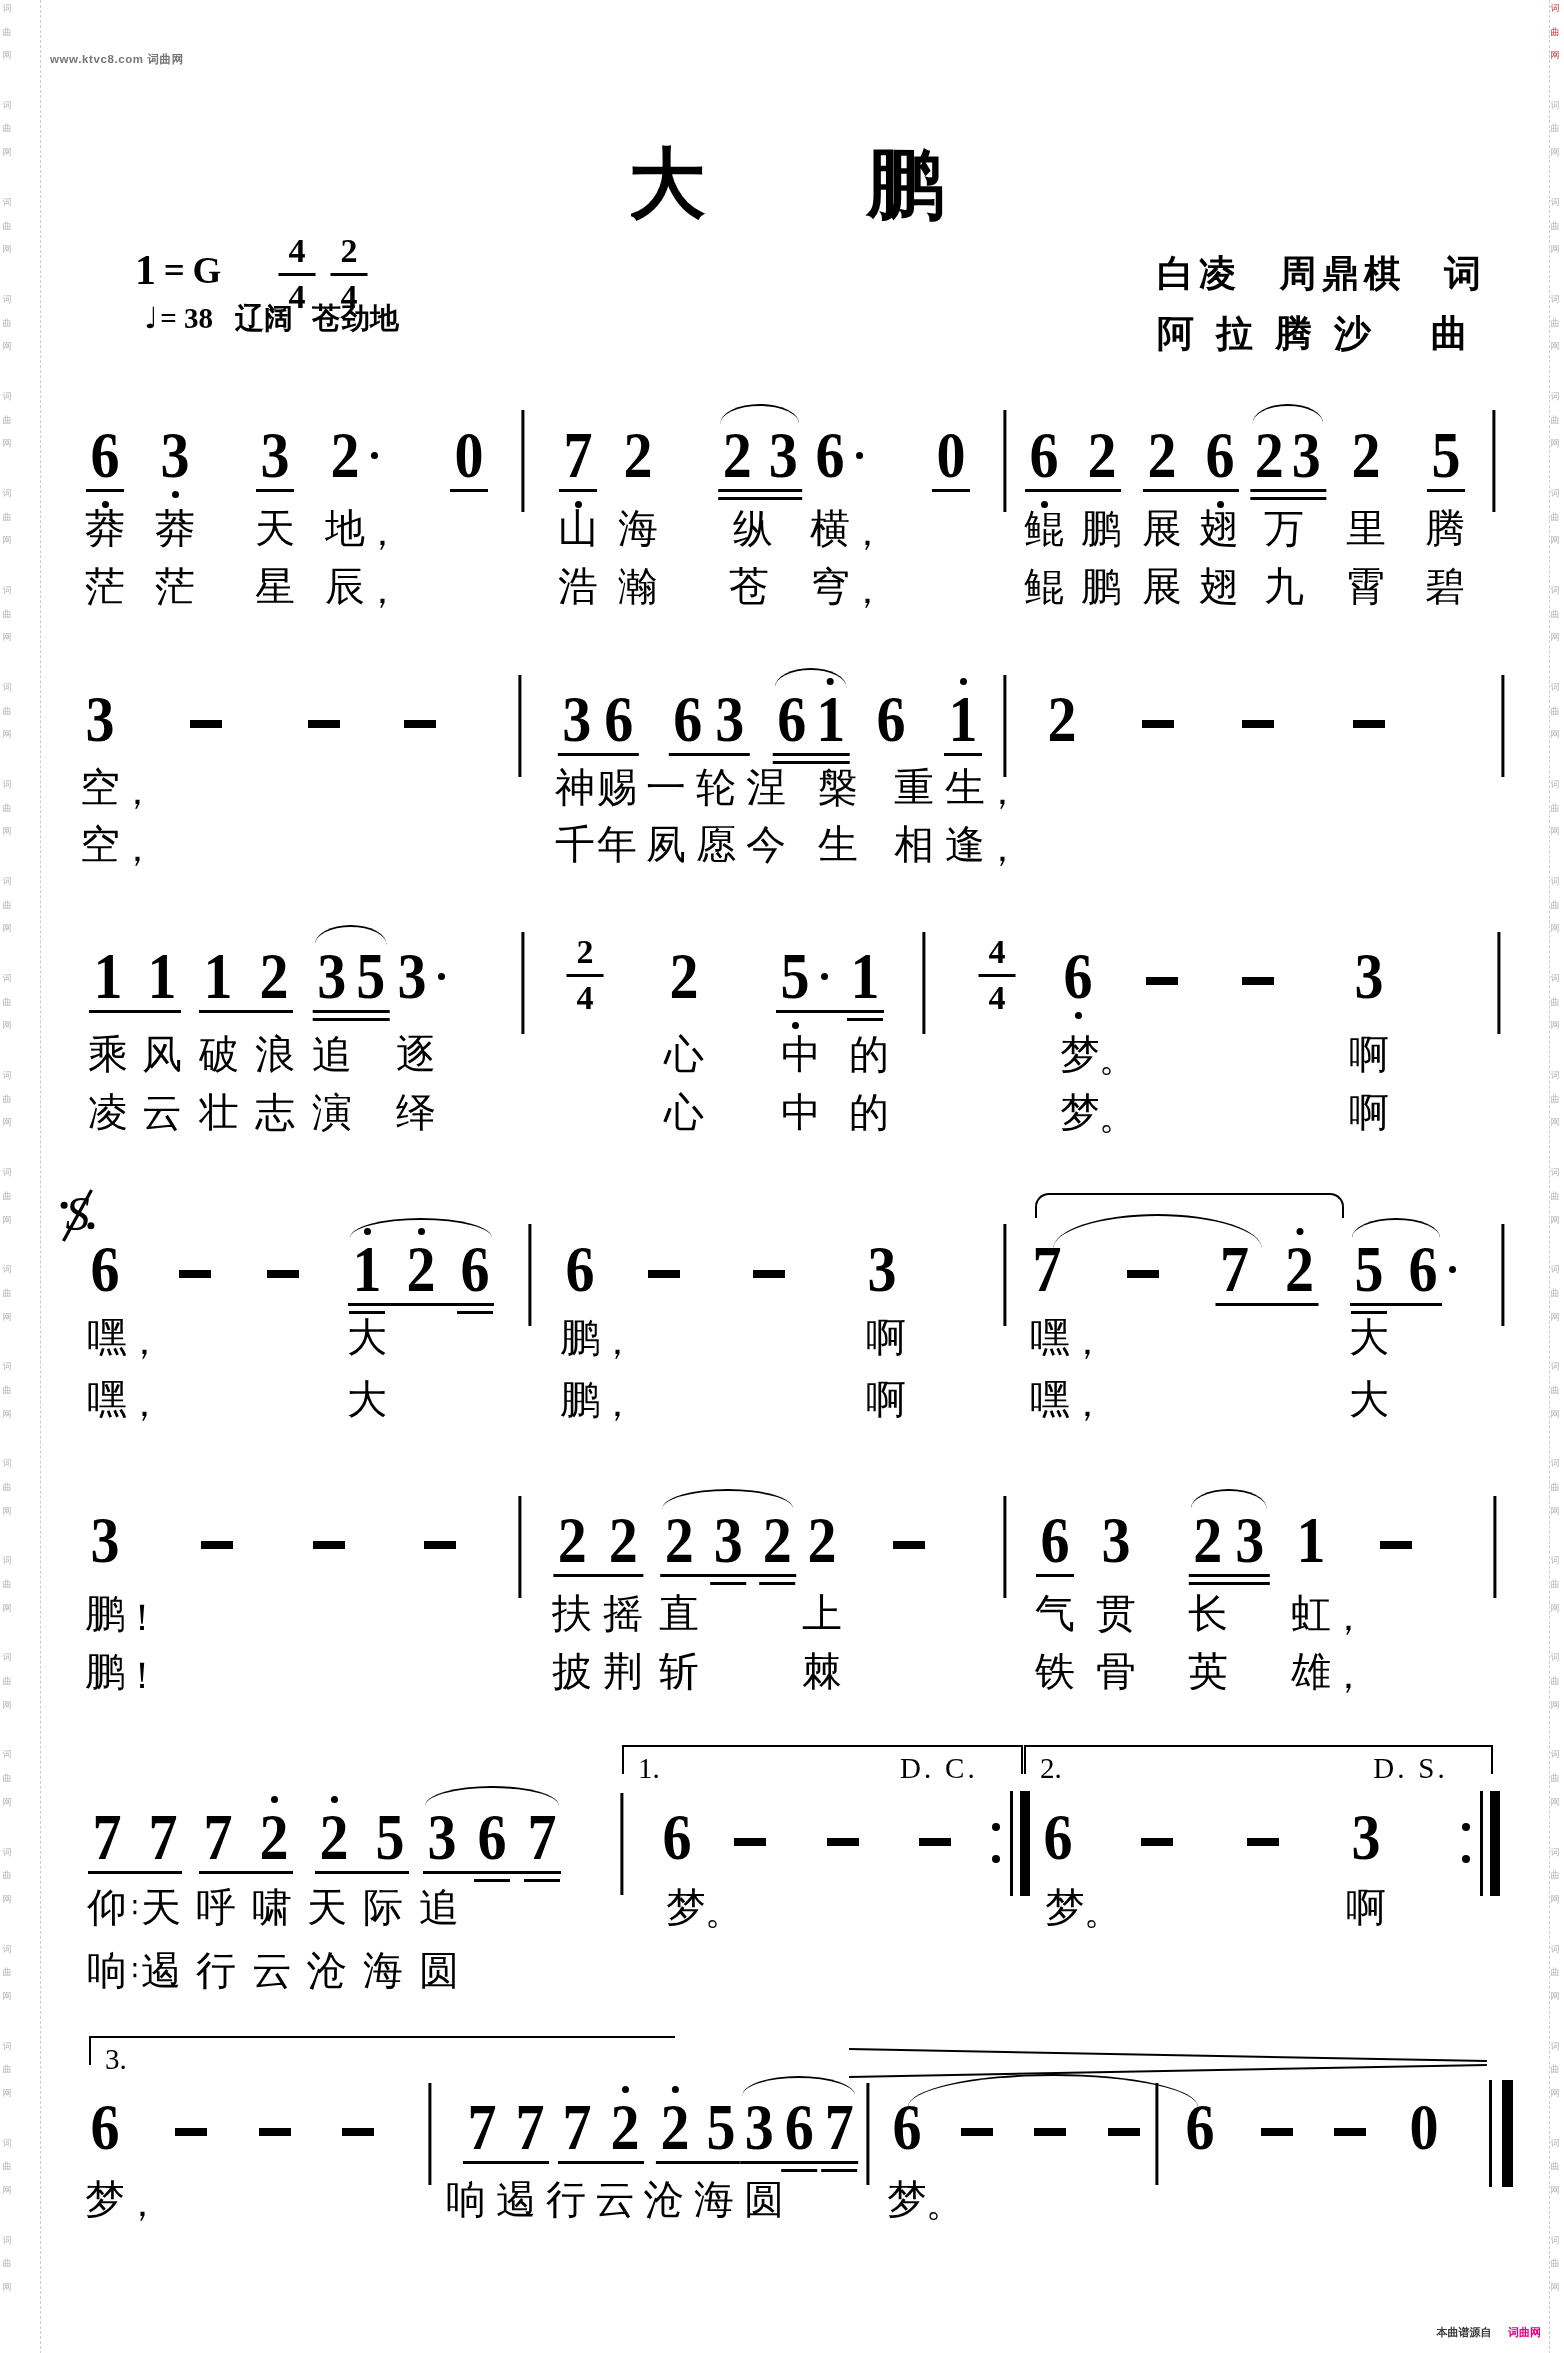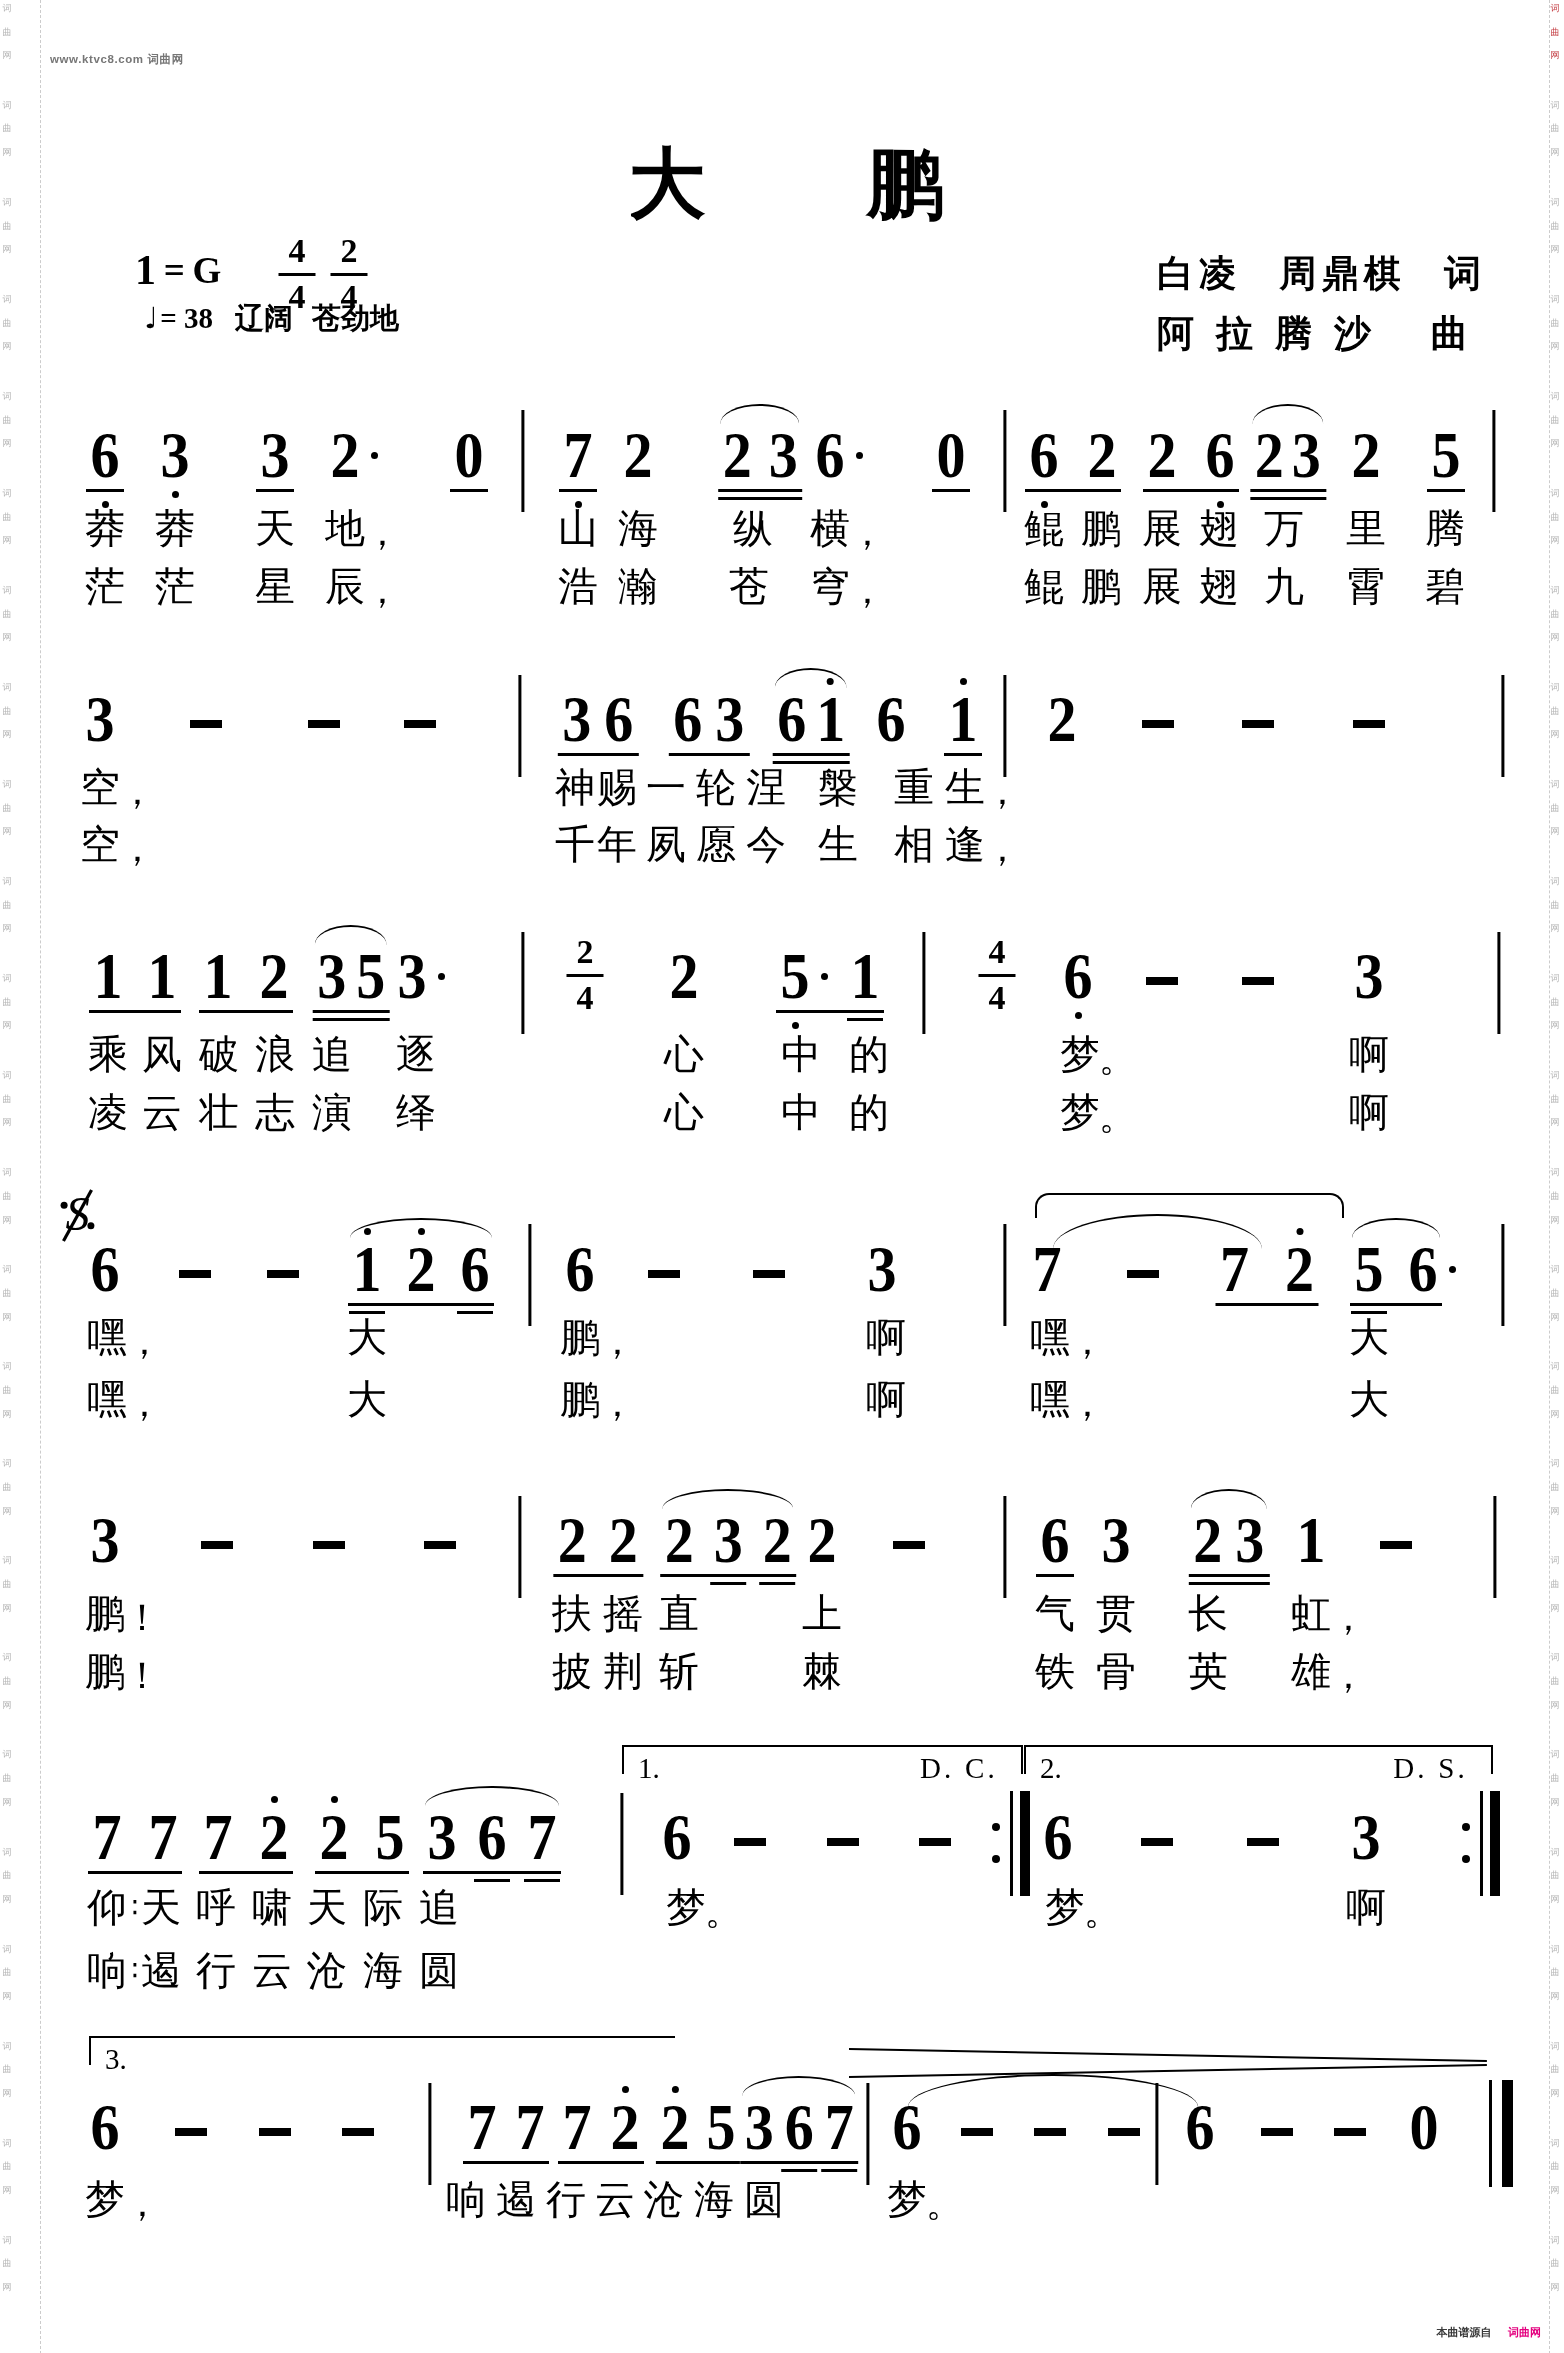--- a/index.html
+++ b/index.html
@@ -44,21 +44,21 @@
   .slur{position:absolute;left:1.3px;right:1.3px;top:-24px;height:18px;border-top:2.6px solid #000;
         border-radius:50% 50% 0 0/100% 100% 0 0;}
   .dsh{position:absolute;width:32px;height:8.3px;background:#000;transform:translateX(-50%);}
   .bar{position:absolute;width:3.2px;height:102px;background:#000;transform:translateX(-50%);}
   .rrect{position:absolute;background:#000;}
   .rdot{position:absolute;width:8.3px;height:8.3px;border-radius:50%;background:#000;}
   .time{position:absolute;transform:translateX(-50%);text-align:center;}
   .volta{position:absolute;border-top:2.6px solid #000;border-left:2.6px solid #000;height:27px;}
   .volta.rt{border-right:2.6px solid #000;}
   .vlabel{position:absolute;left:14px;top:5.1px;font:29px "Liberation Serif",serif;}
-  .vrlabel{position:absolute;right:23px;top:5.1px;font:29px "Liberation Serif",serif;letter-spacing:3.2px;}
+  .vrlabel{position:absolute;right:43px;top:5.1px;font:29px "Liberation Serif",serif;letter-spacing:3.2px;}
   .tie{position:absolute;border-top:2.6px solid #000;border-radius:50% 50% 0 0/100% 100% 0 0;}
   .sq{position:absolute;border:2.6px solid #000;border-bottom:none;border-radius:14px 14px 0 0;}
   .hpl{position:absolute;height:1.9px;background:#000;transform-origin:0 50%;}
   .lyr{position:absolute;transform:translateX(-50%);font:40px/1 "Liberation Serif",serif;white-space:nowrap;}
   .lyr .punct{position:absolute;left:97%;top:5.1px;font-size:37px;}
   .lyr.colon{font-size:28px;padding-top:6.4px;}
   .segno{position:absolute;}
 
   
   #footer{position:absolute;right:23px;top:2325px;display:flex;gap:16.6px;align-items:center;

